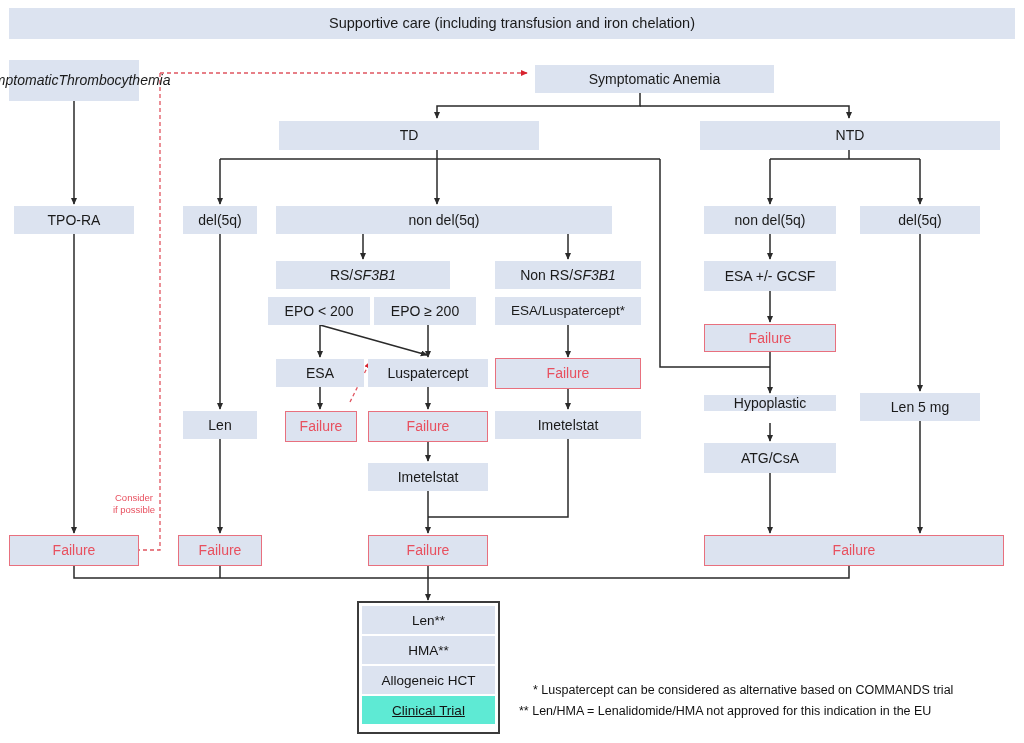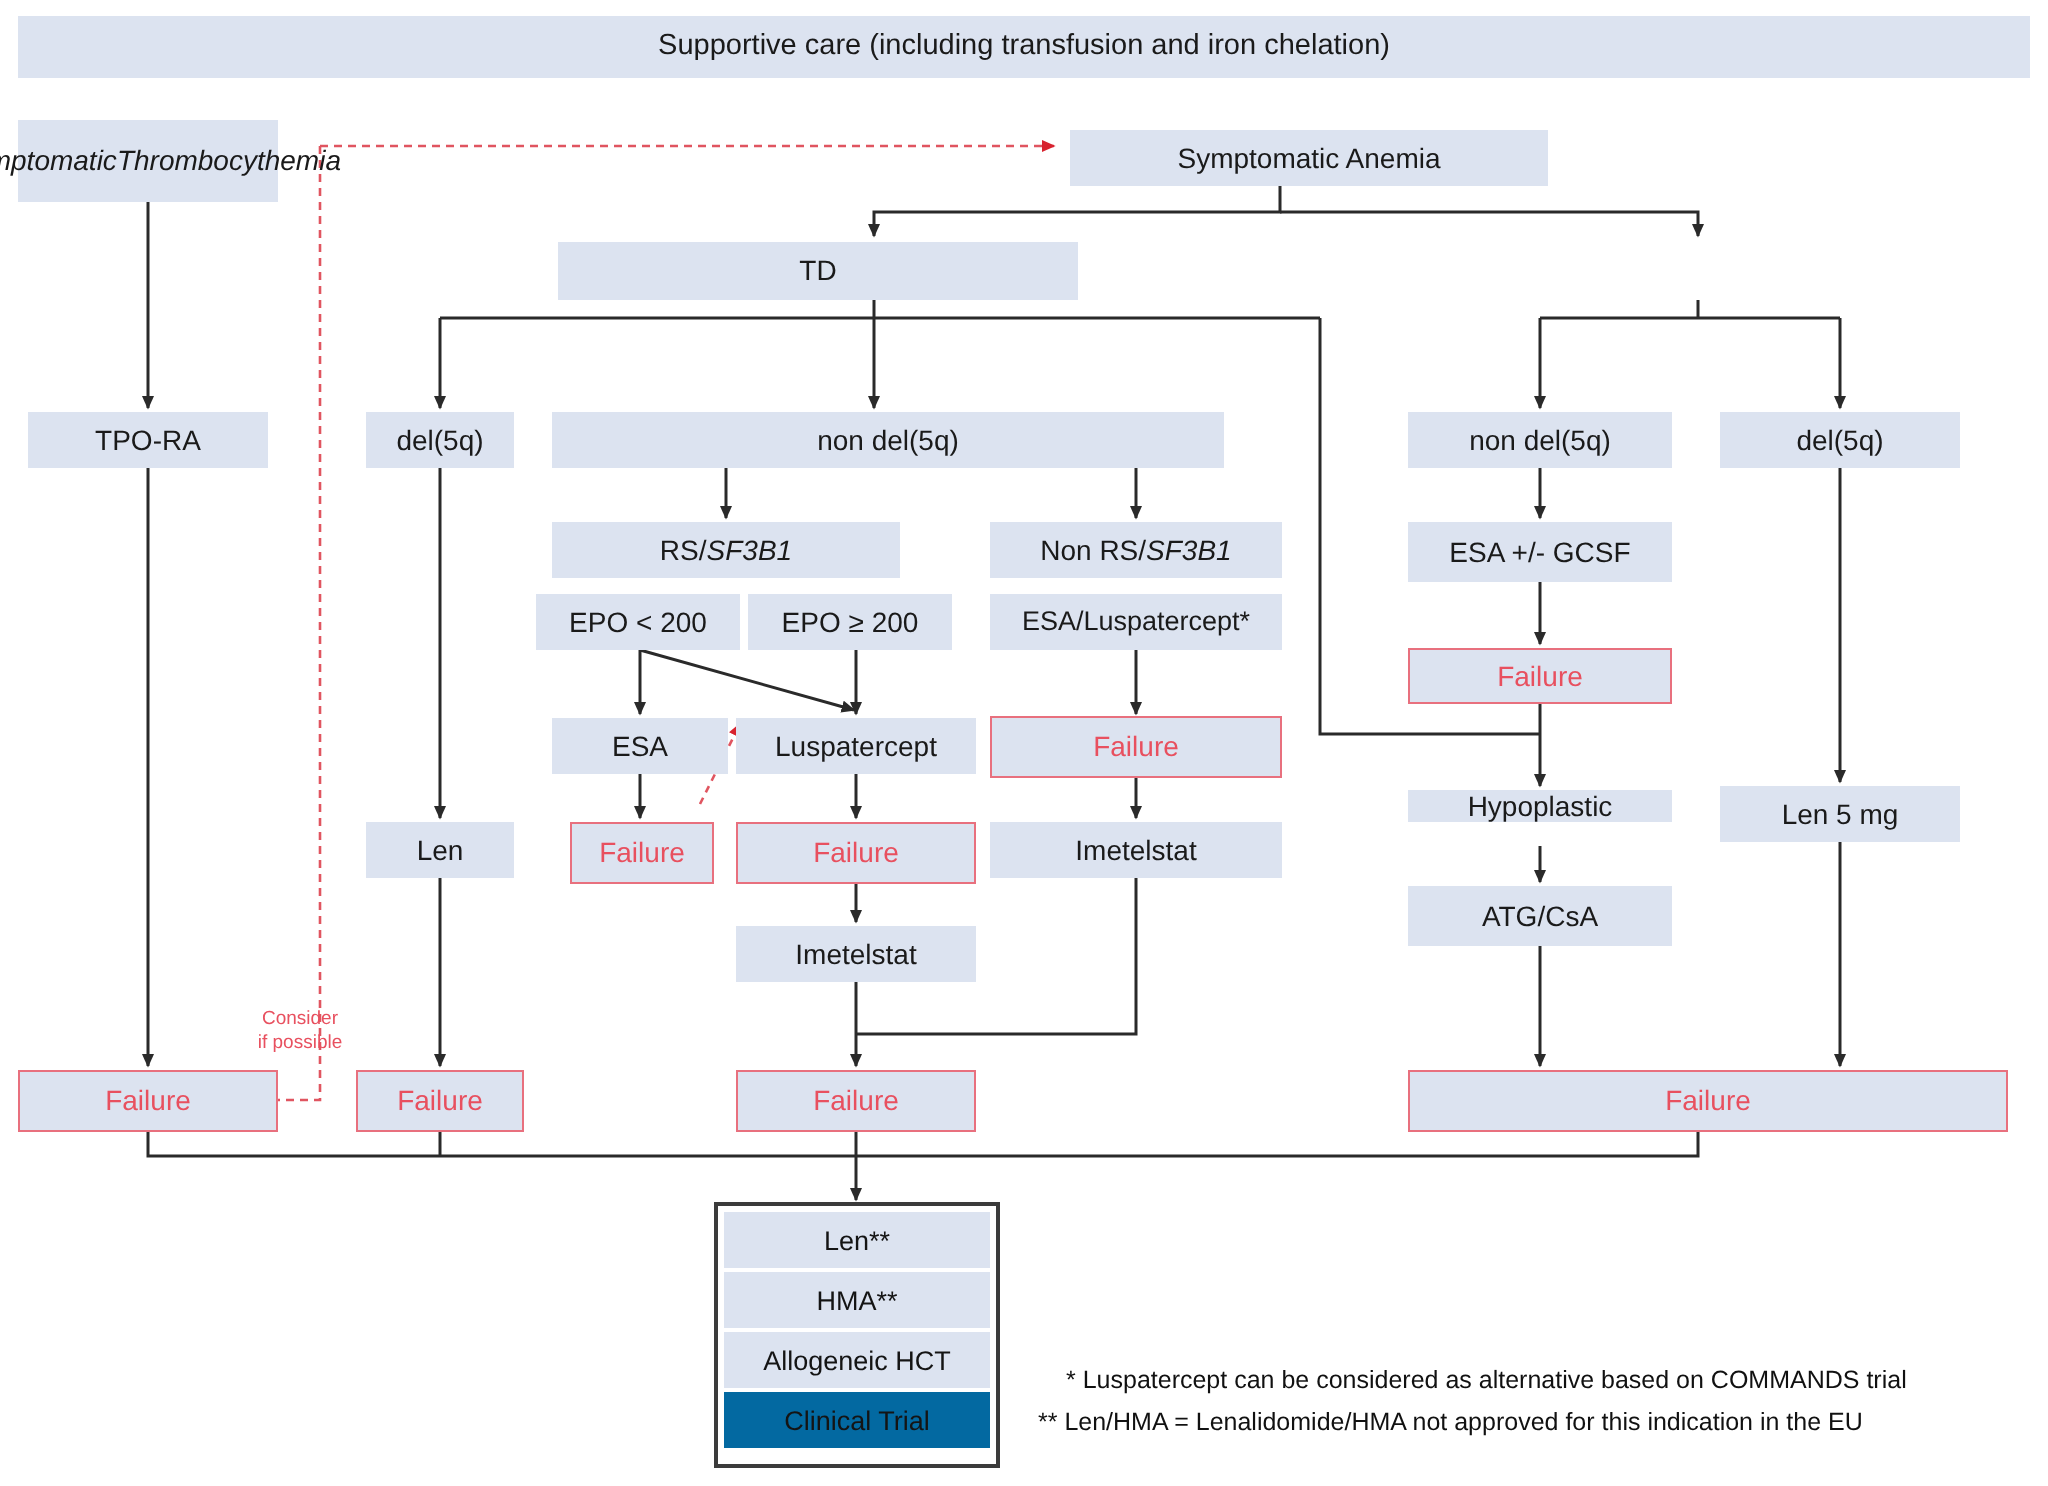--- a/index.html
+++ b/index.html
@@ -8,21 +8,21 @@
   svg.layer{position:absolute;left:0;top:0;width:1024px;height:743px;}
   .node{position:absolute;background:#dce3f0;display:flex;align-items:center;justify-content:center;
         color:#1a1a1a;font-size:14px;line-height:1.15;text-align:right;box-sizing:border-box;padding:0 4px;}
   .node.two{font-style:italic;}
   .fail{background:#dce3f0;border:1.6px solid #e8707e;color:#e8505f;}
   .footnote{position:absolute;font-size:12.5px;color:#111;line-height:1.65;white-space:nowrap;}
   .consider{position:absolute;font-size:9.5px;color:#e8505f;line-height:1.25;text-align:center;width:76px;}
   .finalbox{position:absolute;border:2px solid #3b3b3b;background:#ffffff;box-sizing:border-box;padding:3px;text-align:center;}
   .finalrow{height:28px;background:#dce3f0;display:flex;align-items:center;justify-content:center;
             font-size:13.5px;color:#141414;margin-bottom:2px;}
-  .finalrow.last{background:#0369a1;margin-bottom:0;}
+  .finalrow.last{background:#5eead4;margin-bottom:0;text-decoration:underline;}
   i.ital{font-style:italic;}
 </style>
 </head>
 <body>
 
 <div id="stage">
 
   <svg class="layer">
     <defs>
       <marker id="arr" markerWidth="9" markerHeight="9" refX="6.2" refY="3.1" orient="auto" markerUnits="userSpaceOnUse">
@@ -109,28 +109,29 @@
 
   <div class="node" style="left:9px;top:8px;width:1006px;height:31px;font-size:14.5px;">Supportive care (including transfusion and iron chelation)</div>
 
   <div class="node two" style="left:9px;top:60px;width:130px;height:41px;font-size:14px;">
     <span>Symptomatic</span>
     <span>Thrombocythemia</span>
   </div>
   <div class="node" style="left:14px;top:206px;width:120px;height:28px;">TPO-RA</div>
   <div class="node fail" style="left:9px;top:535px;width:130px;height:31px;">Failure</div>
 
-  <div class="consider" style="left:112px;top:492px;margin-top:12px;">
+  <div class="consider" style="left:96px;top:492px;">
     <span>Consider</span><br>
     <span>if possible</span>
   </div>
 
   <div class="node" style="left:535px;top:65px;width:239px;height:28px;">Symptomatic Anemia</div>
 
   <div class="node" style="left:279px;top:121px;width:260px;height:29px;">TD</div>
+  <div class="node" style="left:700px;top:121px;width:300px;height:29px;">NTD</div>
 
   <div class="node" style="left:183px;top:206px;width:74px;height:28px;">del(5q)</div>
   <div class="node" style="left:276px;top:206px;width:336px;height:28px;">non del(5q)</div>
 
   <div class="node" style="left:276px;top:261px;width:174px;height:28px;">
     <span>RS/</span>
       <i class="ital">SF3B1</i>
   </div>
   <div class="node" style="left:495px;top:261px;width:146px;height:28px;">
     <span>Non RS/</span>

